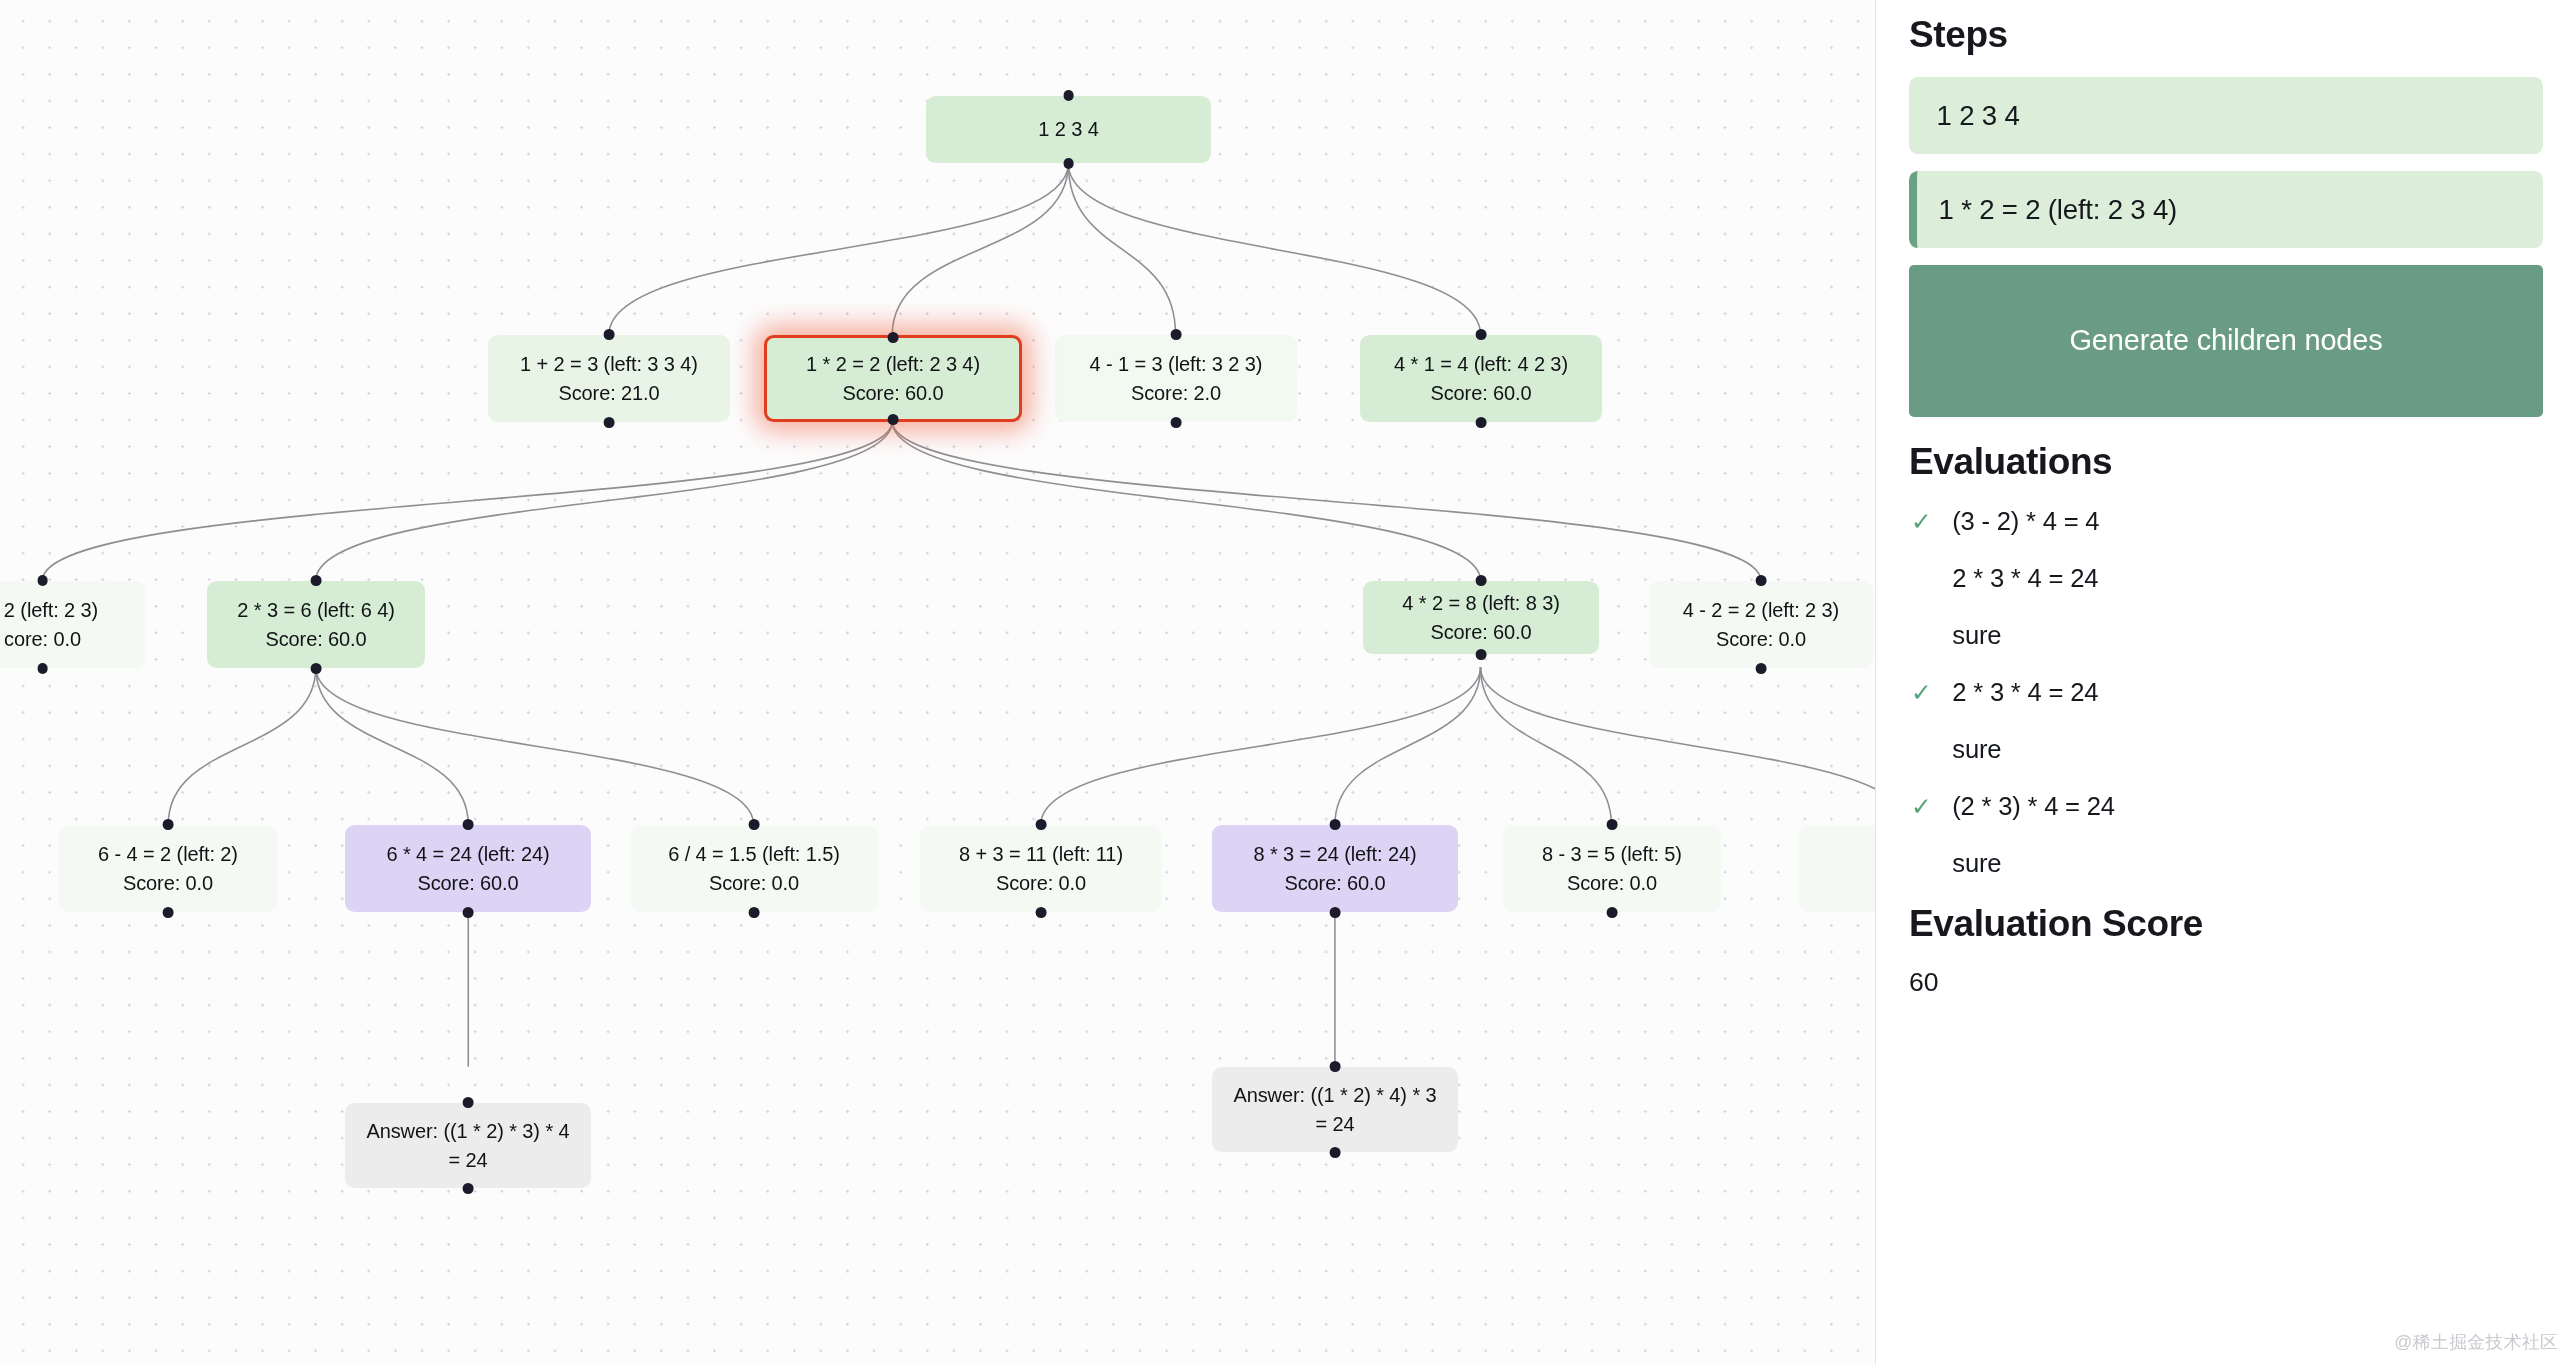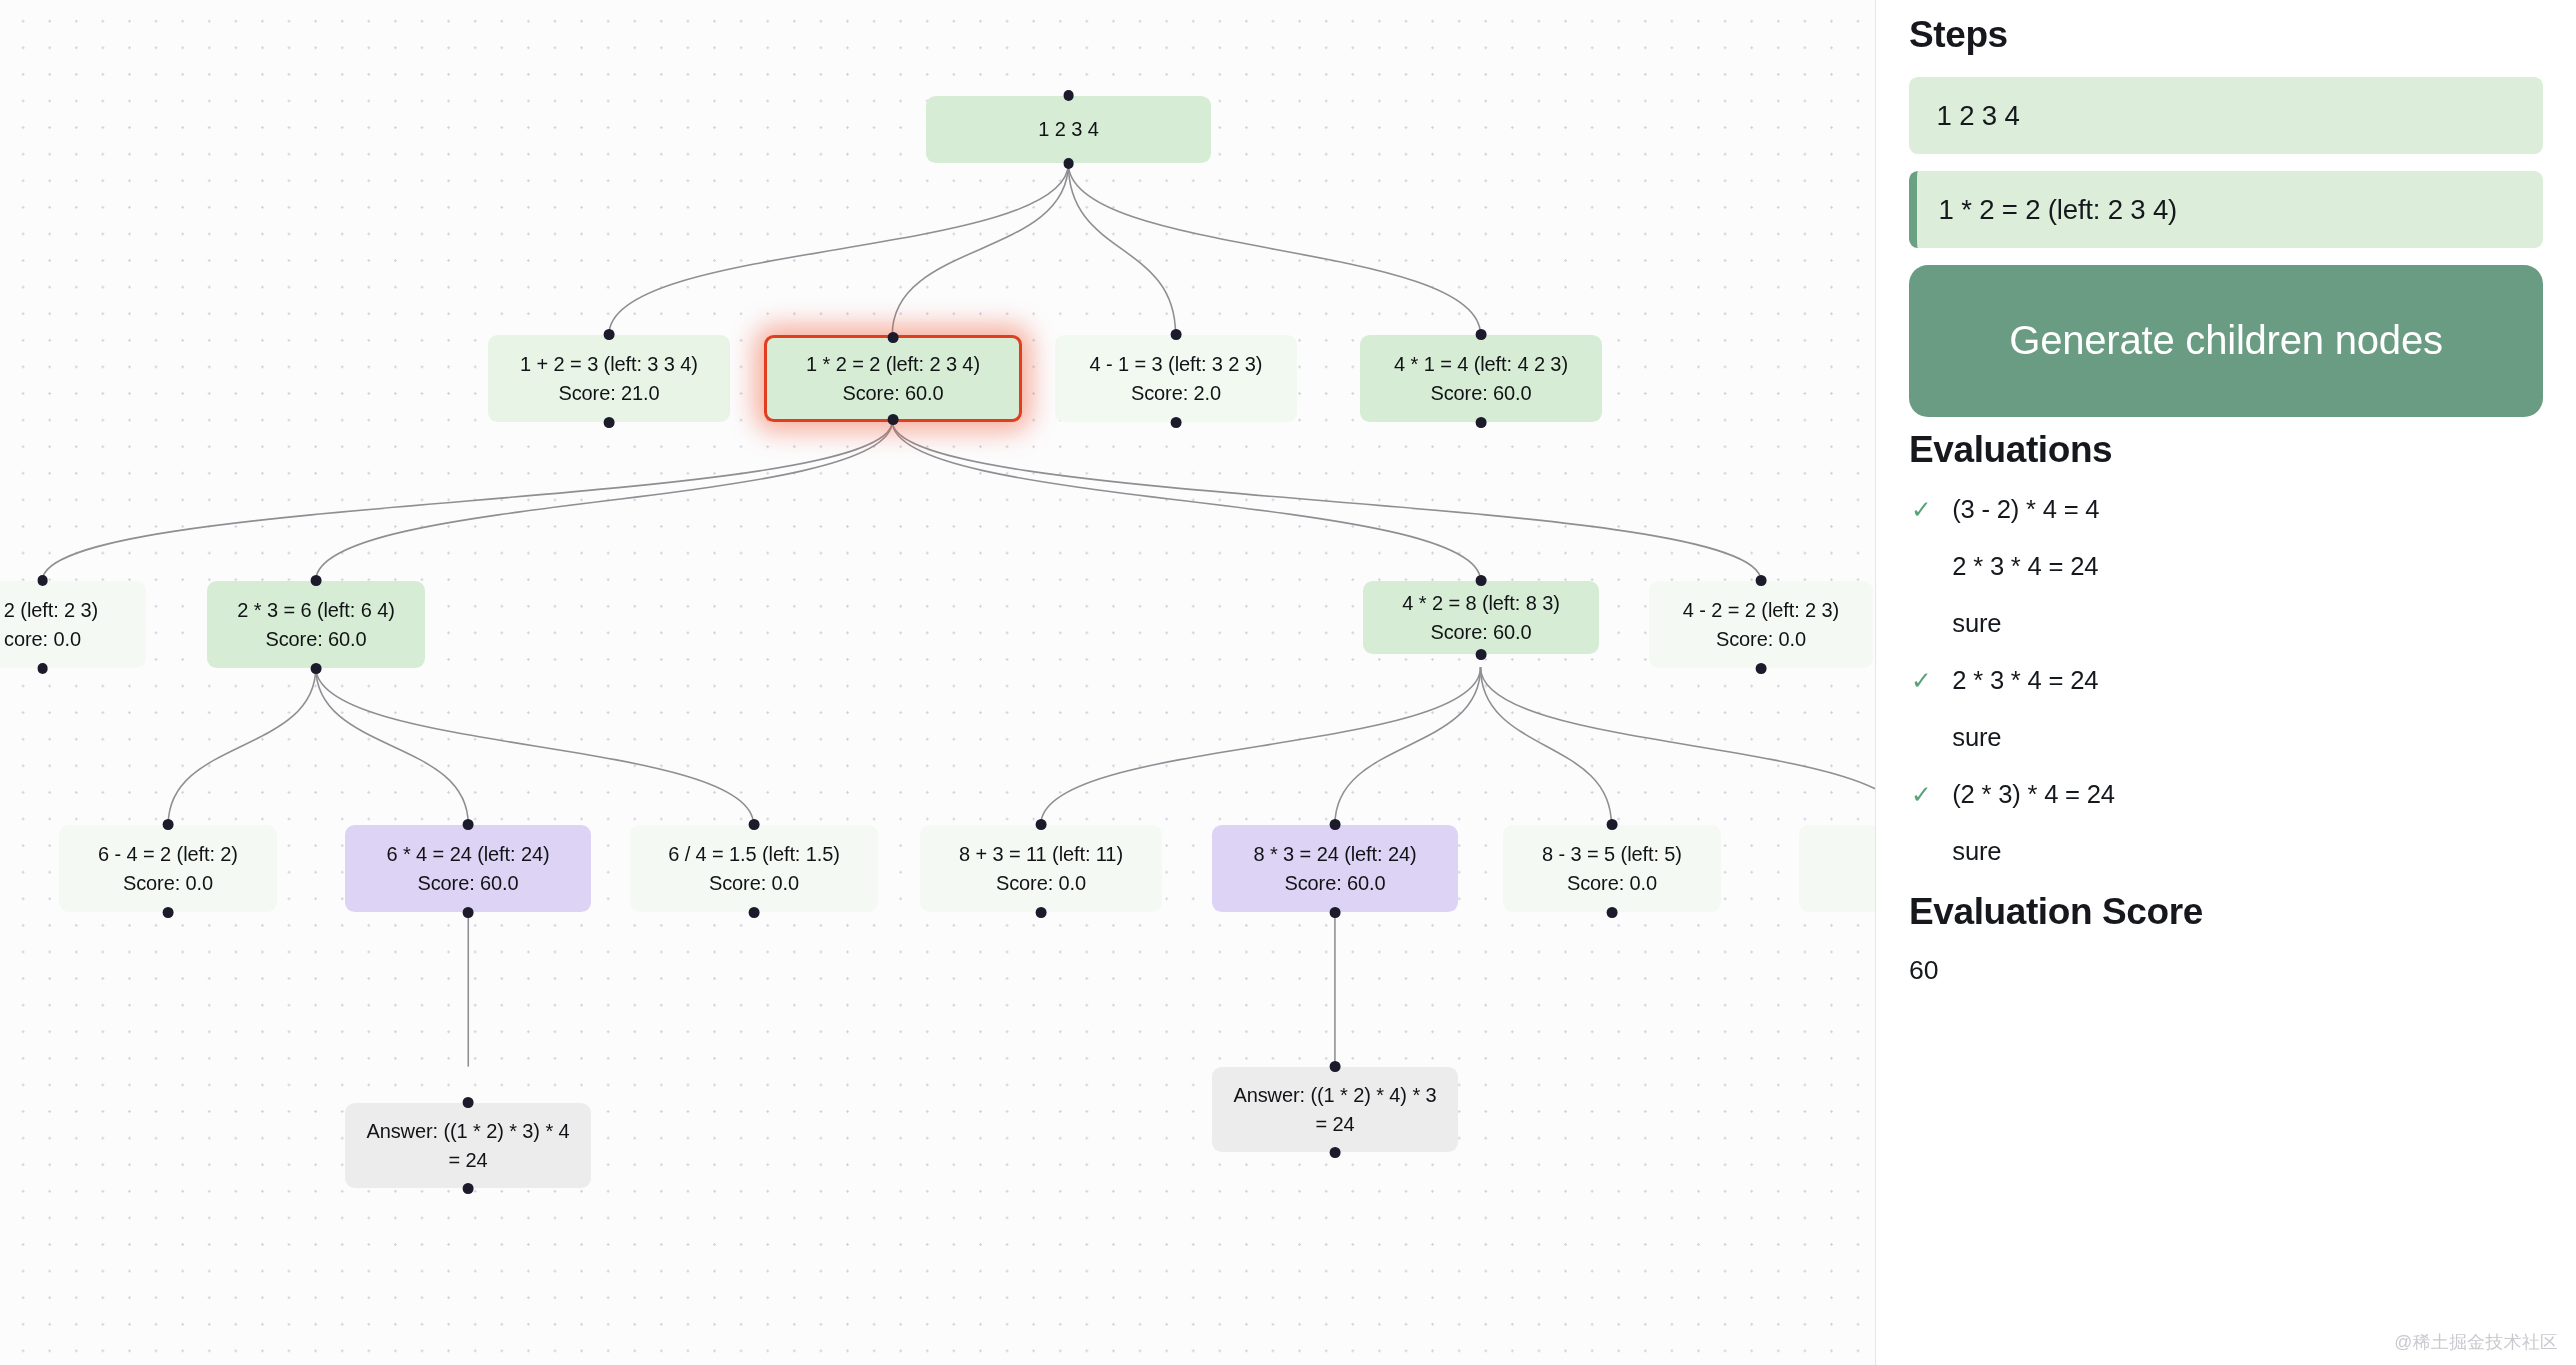--- a/index.html
+++ b/index.html
@@ -93,29 +93,29 @@
     min-height: 77px;
     display: flex;
     align-items: center;
     letter-spacing: -0.2px;
   }
   .step.active { border-left: 8.9px solid #6ba183; padding-left: 21.6px; }
 
   .gen-btn {
     background: #6a9c83;
     border: none;
-    border-radius: 19px;
+    border-radius: 5px;
     width: 100%;
     height: 152px;
     color: #ffffff;
-    font-size: 40px;
+    font-size: 29px;
     font-family: "Liberation Sans", sans-serif;
     letter-spacing: -0.2px;
     cursor: pointer;
-    margin-bottom: 12px;
+    margin-bottom: 24px;
     display: flex;
     align-items: center;
     justify-content: center;
   }
 
   .evals { margin-top: 2px; }
   .eval-row {
     display: flex;
     align-items: flex-start;
     min-height: 57px;

